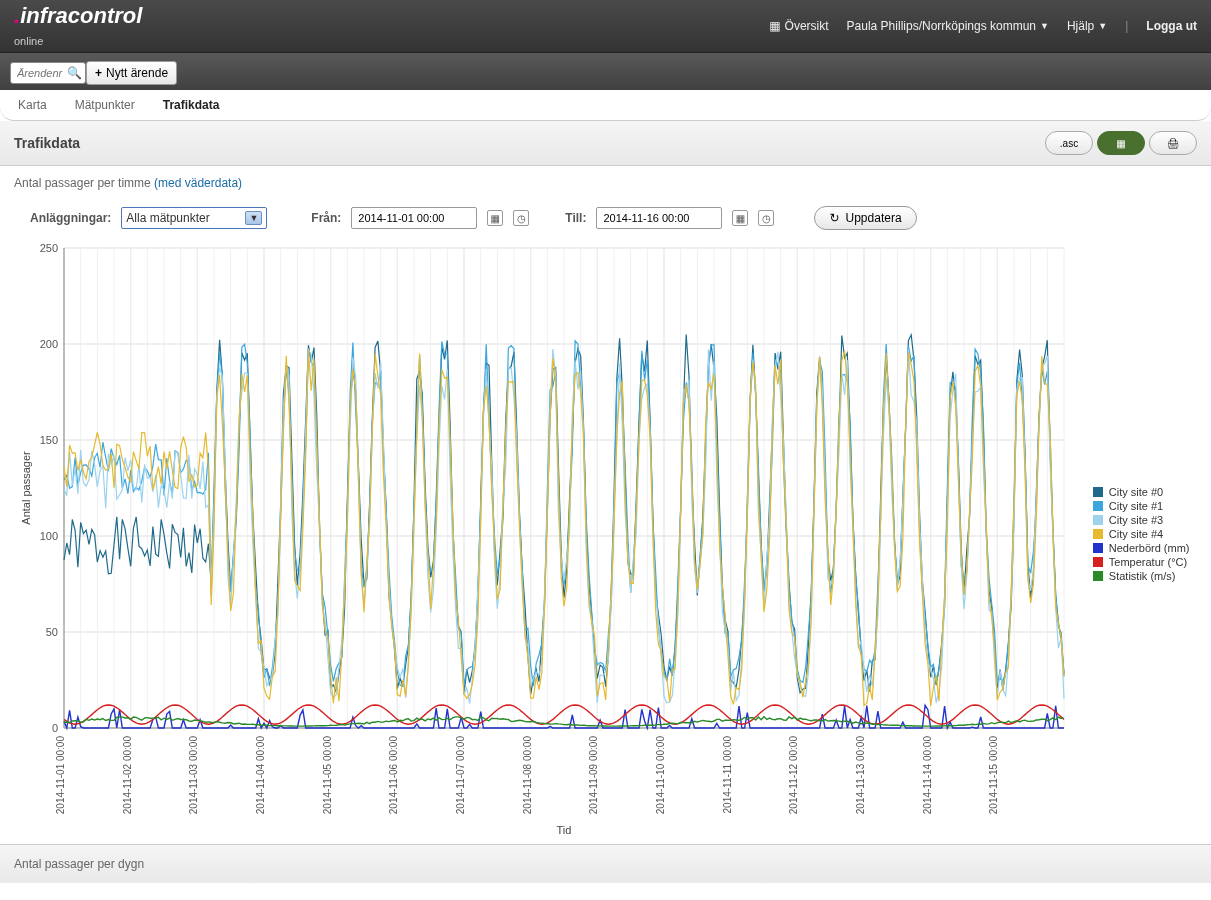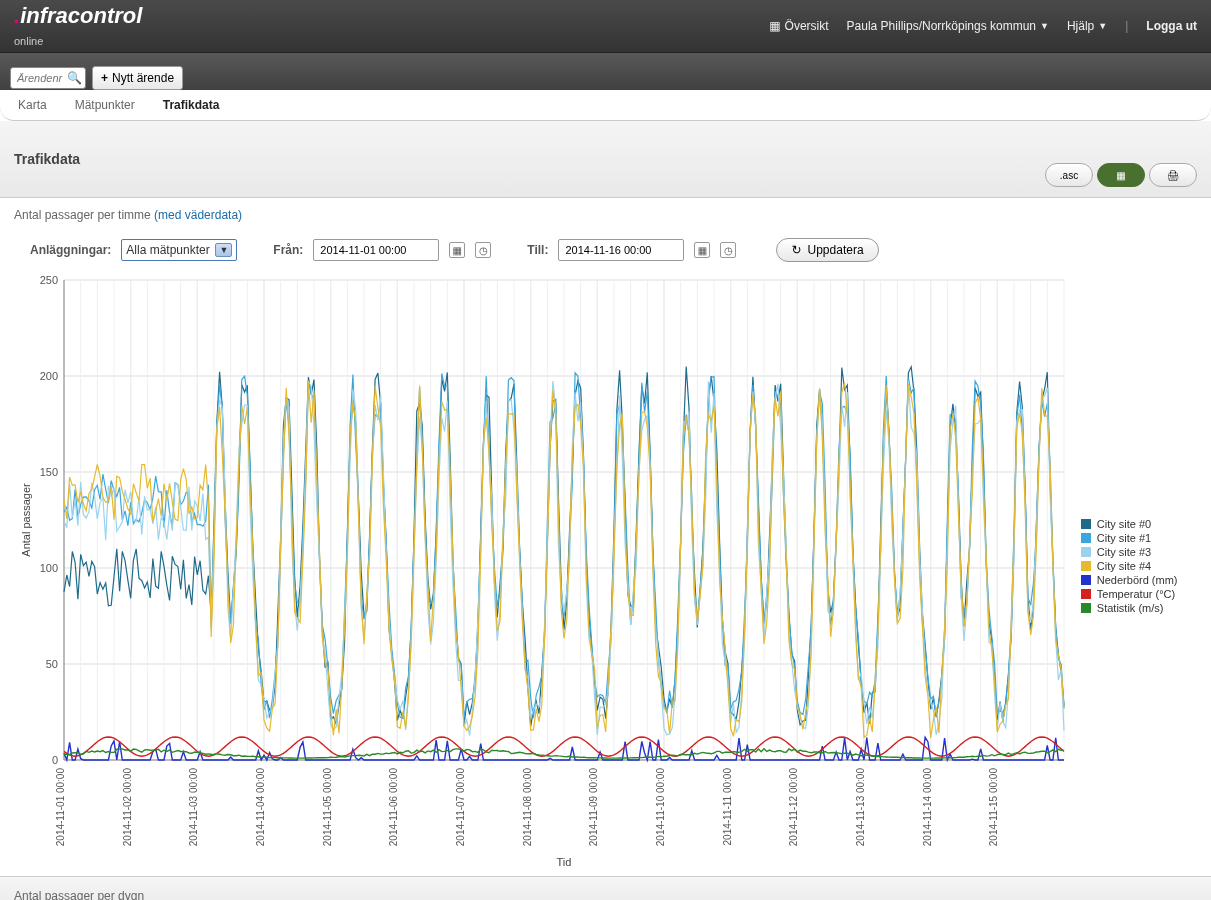--- a/index.html
+++ b/index.html
@@ -8,42 +8,42 @@
 .logo { font-style: italic; font-size: 22px; font-weight: bold; color: #fff; display: flex; flex-direction: column; line-height: 0.95; }
 .logo .dot { color: #e6007e; }
 .logo .online { font-size: 11px; font-style: normal; font-weight: normal; margin-top: 9px; color: #ccc; }
 .top-right { display: flex; gap: 18px; align-items: center; font-size: 12px; color: #eee; }
 .top-right a { color: #eee; cursor: pointer; display: flex; align-items: center; gap: 4px; }
 .sep { color: #888; }
 .tabbar { background: linear-gradient(#595959, #404040); padding: 6px 10px 0 10px; display: flex; align-items: flex-end; justify-content: space-between; height: 38px; border-top: 1px solid #222; }
 .tabs { display: flex; gap: 4px; }
 .tab { background: linear-gradient(#f7f7f7, #e4e4e4); border: 1px solid #999; border-bottom: none; border-radius: 4px 4px 0 0; padding: 7px 12px 6px 12px; font-size: 12px; color: #555; cursor: pointer; }
 .tab.active { background: #fff; color: #222; font-weight: bold; border-bottom: 1px solid #fff; position: relative; top: 1px; }
-.tabbar-right { display: flex; gap: 6px; align-items: center; }
+.tabbar-right { display: flex; align-items: center; padding-bottom: 5px; }
 .search-box { background: #fff; border: 1px solid #888; border-radius: 3px; padding: 3px 6px; display: flex; align-items: center; gap: 4px; width: 76px; }
 .search-box input { border: none; outline: none; width: 46px; font-style: italic; font-size: 11px; color: #888; }
 .btn-new { background: linear-gradient(#fff, #e8e8e8); border: 1px solid #999; border-radius: 3px; padding: 4px 8px; font-size: 12px; cursor: pointer; display: flex; align-items: center; gap: 4px; }
 .subtabs { background: #fff; border-bottom: 1px solid #ccc; padding: 8px 18px; display: flex; gap: 28px; border-radius: 14px; }
 .subtab { color: #666; cursor: pointer; font-size: 12px; }
 .subtab.active { color: #222; font-weight: bold; }
 .section-header { background: linear-gradient(#f5f5f5, #e9e9e9); border-bottom: 1px solid #ccc; padding: 10px 14px; display: flex; justify-content: space-between; align-items: center; }
 .section-header h2 { font-size: 14px; color: #444; font-weight: bold; }
 .hdr-buttons { display: flex; gap: 4px; }
-.icon-btn { background: linear-gradient(#fff, #e8e8e8); border: 1px solid #aaa; border-radius: 12px; width: 48px; height: 24px; font-size: 10px; display: flex; align-items: center; justify-content: center; cursor: pointer; margin-top: 32px; }
+.icon-btn { background: linear-gradient(#fff, #e8e8e8); border: 1px solid #aaa; border-radius: 12px; width: 48px; height: 24px; font-size: 10px; display: flex; align-items: center; justify-content: center; cursor: pointer; }
 .subtitle { padding: 10px 14px 2px 14px; color: #666; font-size: 12px; }
 .subtitle a { color: #1a6ca8; text-decoration: none; }
 .controls { padding: 14px 30px 8px 30px; display: flex; align-items: center; gap: 10px; }
 .controls label { color: #555; font-size: 12px; font-weight: bold; }
-.dropdown { border: 1px solid #4a78b8; border-radius: 2px; padding: 3px 4px; background: #fff; display: flex; align-items: center; gap: 4px; width: 116px; justify-content: space-between; cursor: pointer; }
+.dropdown { border: 1px solid #4a78b8; border-radius: 2px; padding: 3px 4px; background: #fff; display: flex; align-items: center; gap: 4px; width: 146px; justify-content: space-between; cursor: pointer; }
 .date-input { border: 1px solid #999; border-radius: 2px; padding: 4px 6px; background: #fff; width: 126px; font-size: 11px; }
 .ico { width: 16px; height: 16px; display: inline-flex; align-items: center; justify-content: center; cursor: pointer; color: #555; border:1px solid #999; border-radius:2px; background:#fff; font-size:10px; }
 .btn-update { background: linear-gradient(#fff, #e8e8e8); border: 1px solid #999; border-radius: 12px; padding: 4px 14px; font-size: 12px; cursor: pointer; display: flex; align-items: center; gap: 6px; margin-left: 30px; }
 .chart-area { position: relative; width: 1180px; height: 606px; margin: 0 auto; }
 svg.chart { position: absolute; left: 0; top: 0; }
-.legend { position: absolute; right: 18px; top: 248px; font-size: 11px; }
+.legend { position: absolute; right: 6px; top: 248px; font-size: 11px; }
 .legend div { display: flex; align-items: center; gap: 6px; margin-bottom: 2px; }
 .legend span.sw { width: 10px; height: 10px; display: inline-block; }
 .footer-row { background: linear-gradient(#f5f5f5, #e9e9e9); border-top: 1px solid #ccc; padding: 12px 14px; color: #666; font-size: 12px; }
 .chev { font-size: 9px; }
 </style>
 </head>
 <body>
 
 <div class="header">
   <div class="logo">
@@ -99,21 +99,21 @@
 <div class="subtitle">
   <span>Antal passager per timme </span><a>(med väderdata)</a>
 </div>
 
 <div class="controls">
   <label>Anläggningar:</label>
   <div class="dropdown">
     <span>Alla mätpunkter</span>
     <span class="chev" style="background:linear-gradient(#cfe0f5,#a8c5e8);border:1px solid #6a8fc0;padding:1px 3px;border-radius:2px;">▼</span>
   </div>
-  <label style="margin-left:26px">Från:</label>
+  <label style="margin-left:34px">Från:</label>
   <input class="date-input" value="2014-11-01 00:00" style="">
   <span class="ico">▦</span>
   <span class="ico">◷</span>
   <label style="margin-left:26px">Till:</label>
   <input class="date-input" value="2014-11-16 00:00" style="">
   <span class="ico">▦</span>
   <span class="ico">◷</span>
   <button class="btn-update">
       <span>↻</span>
       <span>Uppdatera</span>

